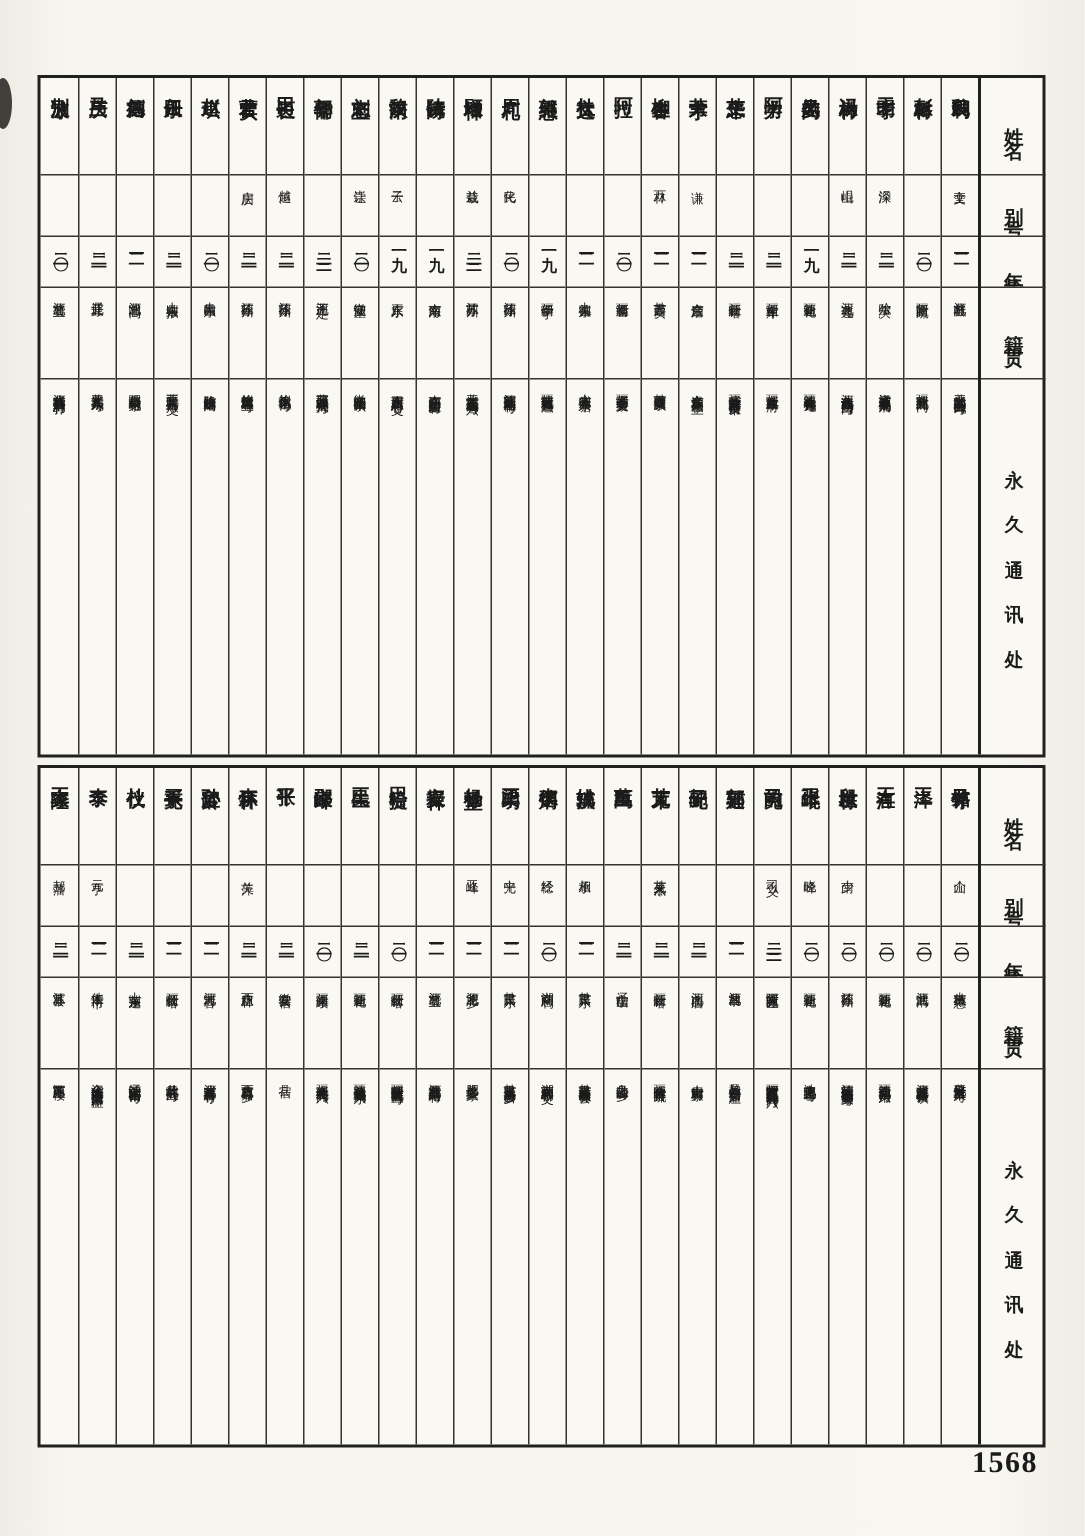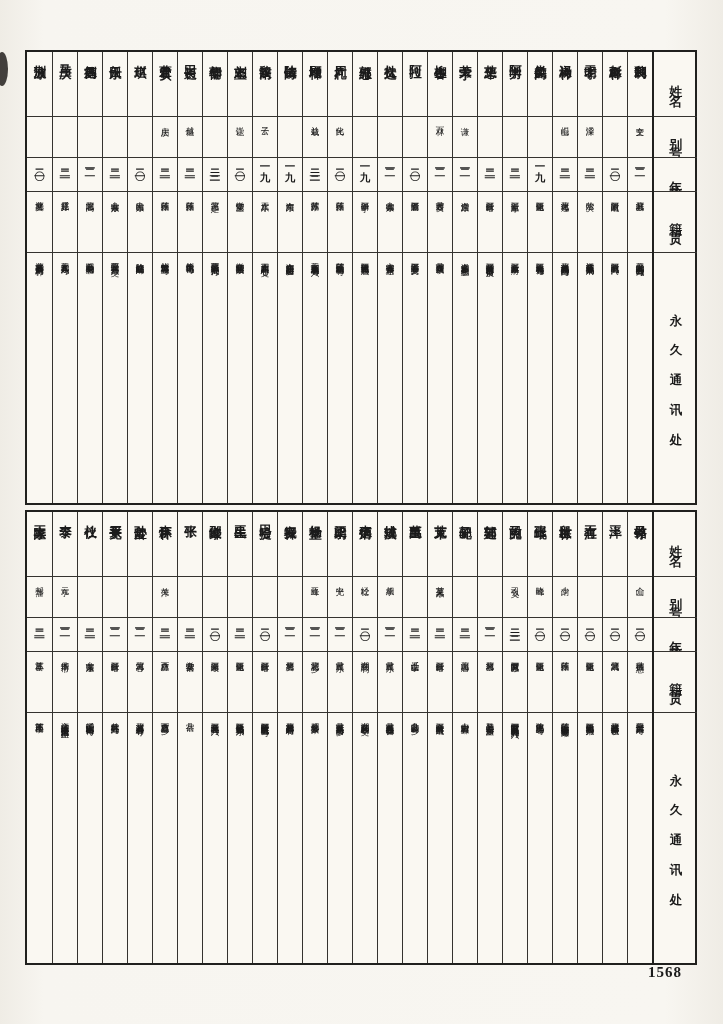--- a/index.html
+++ b/index.html
@@ -63,21 +63,21 @@
   .origin-t{font-size:8.5px;letter-spacing:0.5px;}
   .addr-t{font-size:8.5px;letter-spacing:0.5px;}
   .hcell{align-items:center;padding-top:0;}
   .h-t{font-size:13px;font-weight:700;}
   .sp-2{letter-spacing:9px;}
   .sp-age{letter-spacing:4px;}
   .sp-5{letter-spacing:30px;font-size:12.5px;}
   .page-number{
     position:absolute;left:648px;top:964px;
     font-family:"Liberation Serif",serif;
-    font-weight:700;font-size:15px;color:#1b1b1b;
+    font-weight:700;font-size:20px;color:#1b1b1b;
     letter-spacing:1px;
   }
 </style>
 </head>
 <body>
 
 <div class="page">
   <div class="smudge"></div>
   <div class="table table-top" id="table-top">
       <div class="col">

